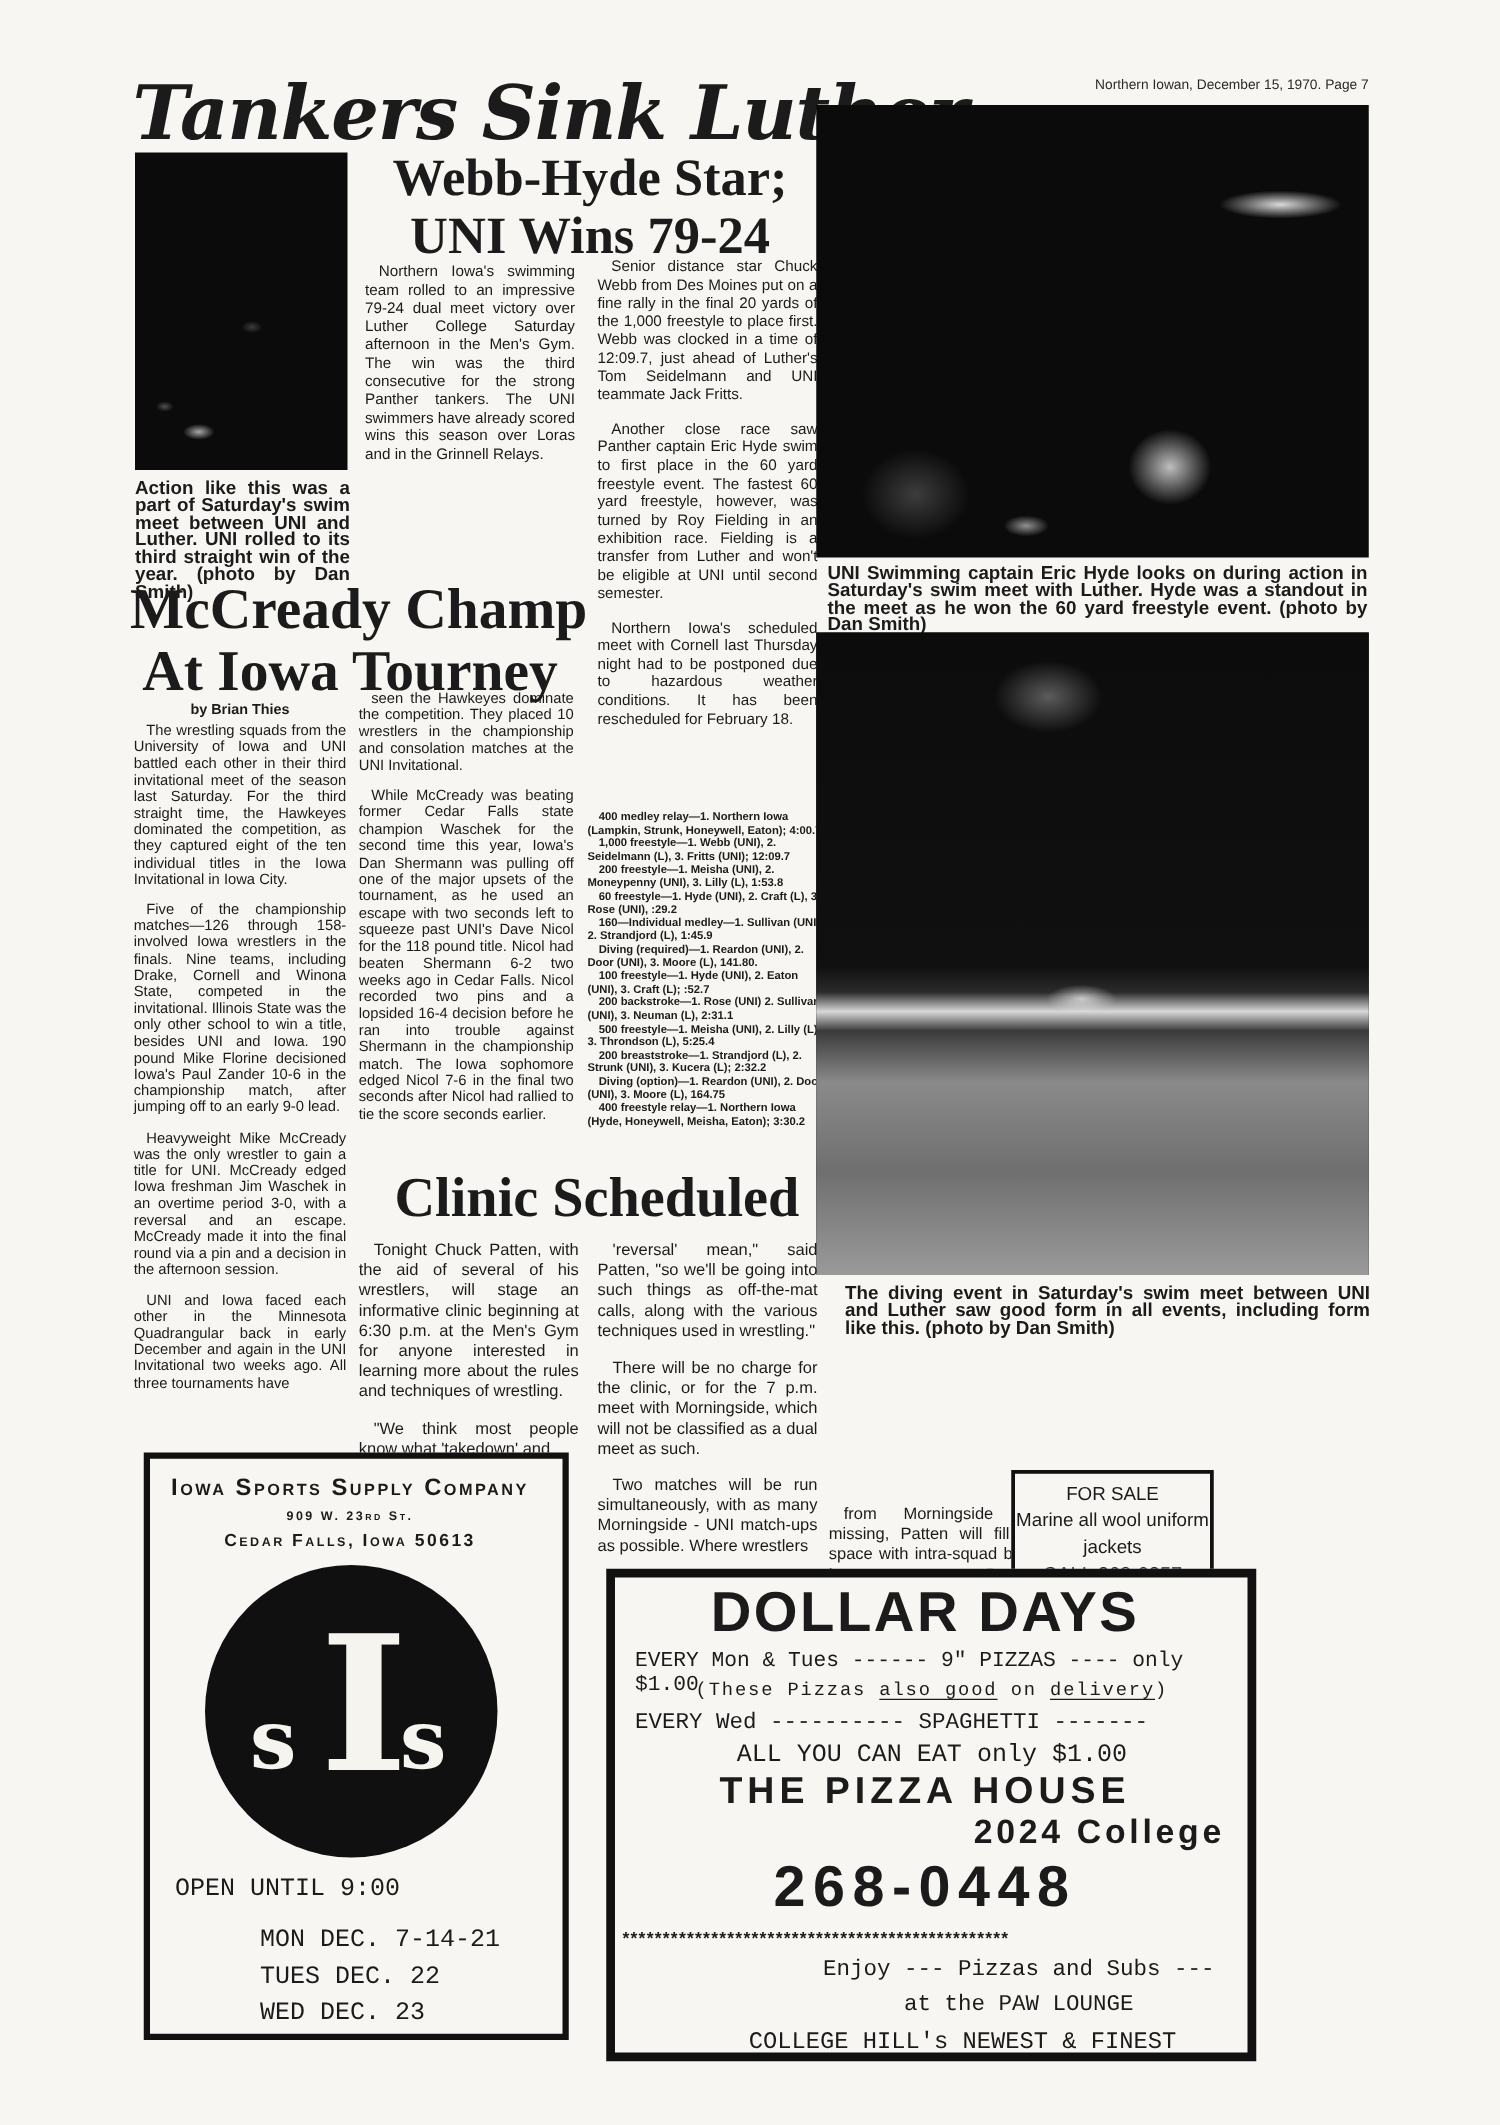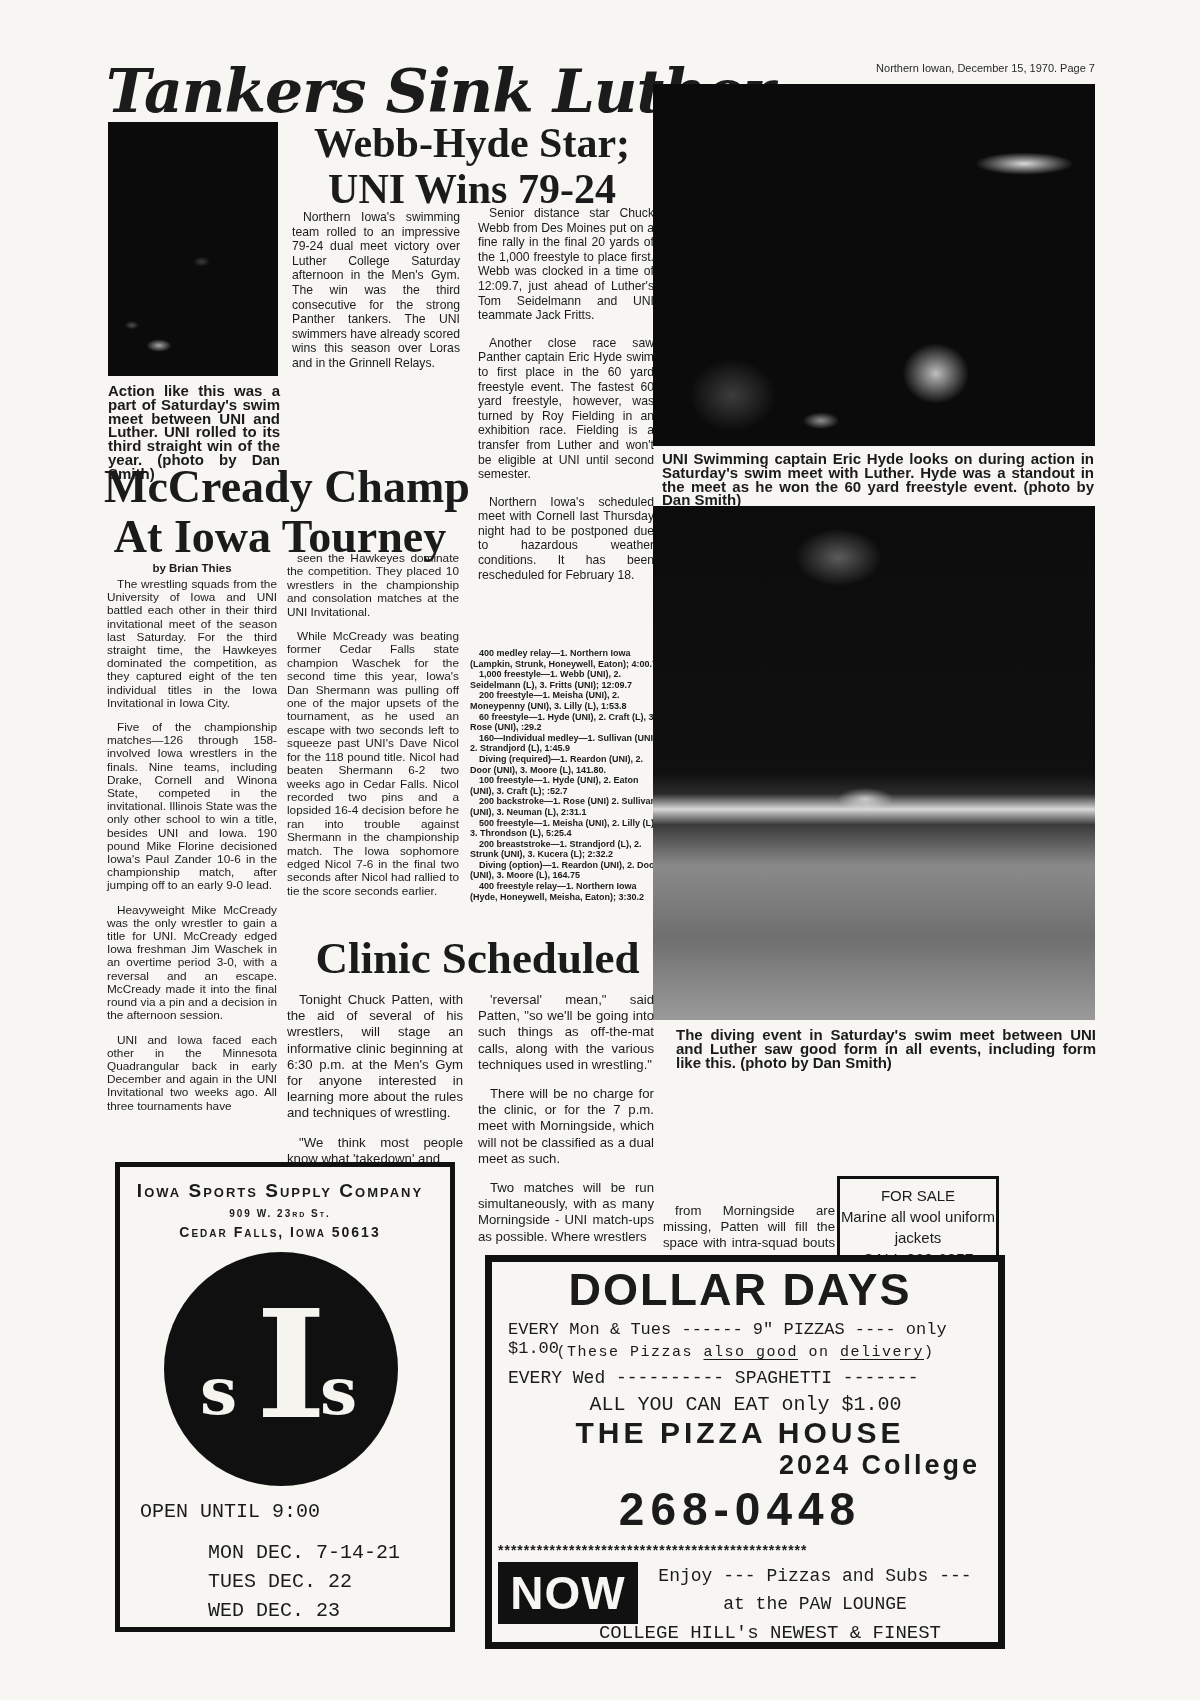--- a/index.html
+++ b/index.html
@@ -124,21 +124,21 @@
   </div>
   <div class="abs bt-lg" style="left:478px;top:992px;width:176px;">
     <p>'reversal' mean," said Patten, "so we'll be going into such things as off-the-mat calls, along with the various techniques used in wrestling."</p>
     <p>There will be no charge for the clinic, or for the 7 p.m. meet with Morningside, which will not be classified as a dual meet as such.</p>
     <p>Two matches will be run simultaneously, with as many Morningside - UNI match-ups as possible. Where wrestlers</p>
   </div>
   <div class="abs bt-lg" style="left:663px;top:1203px;width:172px;">
     <p>from Morningside are missing, Patten will fill the space with intra-squad bouts between two Panther wrestlers.</p>
   </div>
 
-  <div class="abs adbox-thin center" style="left:837px;top:1176px;width:156px;height:110px;">
+  <div class="abs adbox-thin center" style="left:809px;top:1176px;width:156px;height:110px;">
     <div style="font-size:15px;margin-top:8px;">FOR SALE</div>
     <div style="font-size:15px;margin-top:4px;">Marine all wool uniform</div>
     <div style="font-size:15px;margin-top:4px;">jackets</div>
     <div style="font-size:16px;margin-top:6px;">CALL 268-0357</div>
   </div>
 
   <div class="abs adbox" style="left:115px;top:1162px;width:330px;height:460px;"></div>
   <div class="abs center smallcaps" style="left:125px;top:1180px;width:310px;font-weight:700;font-size:19px;letter-spacing:2px;">Iowa Sports Supply Company</div>
   <div class="abs center smallcaps" style="left:125px;top:1208px;width:310px;font-weight:700;font-size:10px;letter-spacing:2px;">909 W. 23rd St.</div>
   <div class="abs center smallcaps" style="left:125px;top:1224px;width:310px;font-weight:700;font-size:14px;letter-spacing:2px;">Cedar Falls, Iowa 50613</div>
@@ -157,18 +157,17 @@
   <div class="abs adbox-thick" style="left:485px;top:1255px;width:506px;height:380px;"></div>
   <div class="abs center" style="left:500px;top:1264px;width:480px;font-weight:700;font-size:45px;letter-spacing:2px;">DOLLAR DAYS</div>
   <div class="abs mono" style="left:508px;top:1320px;width:475px;font-size:17px;">EVERY Mon &amp; Tues ------  9" PIZZAS ---- only $1.00</div>
   <div class="abs mono center" style="left:508px;top:1344px;width:475px;font-size:15px;letter-spacing:1.5px;"><span>(These Pizzas </span><span class="u">also good</span><span> on </span><span class="u">delivery</span><span>)</span></div>
   <div class="abs mono" style="left:508px;top:1368px;width:475px;font-size:18px;">EVERY Wed ---------- SPAGHETTI -------</div>
   <div class="abs mono center" style="left:508px;top:1393px;width:475px;font-size:20px;">ALL YOU CAN EAT  only $1.00</div>
   <div class="abs center" style="left:500px;top:1416px;width:480px;font-weight:700;font-size:30px;letter-spacing:4px;">THE PIZZA HOUSE</div>
   <div class="abs center" style="left:500px;top:1450px;width:480px;font-weight:700;font-size:27px;letter-spacing:3px;text-align:right;">2024 College</div>
   <div class="abs center" style="left:500px;top:1482px;width:480px;font-weight:700;font-size:46px;letter-spacing:6px;">268-0448</div>
   <div class="abs stars" style="left:498px;top:1542px;width:486px;">************************************************</div>
-  <div class="abs now-block" style="left:498px;top:1562px;width:140px;height:62px;line-height:62px;">NOW</div>
   <div class="abs mono center" style="left:650px;top:1566px;width:330px;font-size:18px;">Enjoy --- Pizzas and Subs ---</div>
   <div class="abs mono center" style="left:650px;top:1594px;width:330px;font-size:18px;">at the PAW LOUNGE</div>
   <div class="abs mono center" style="left:560px;top:1622px;width:420px;font-size:19px;">COLLEGE HILL's NEWEST &amp; FINEST</div>
 
 </div>
 
 </body></html>

